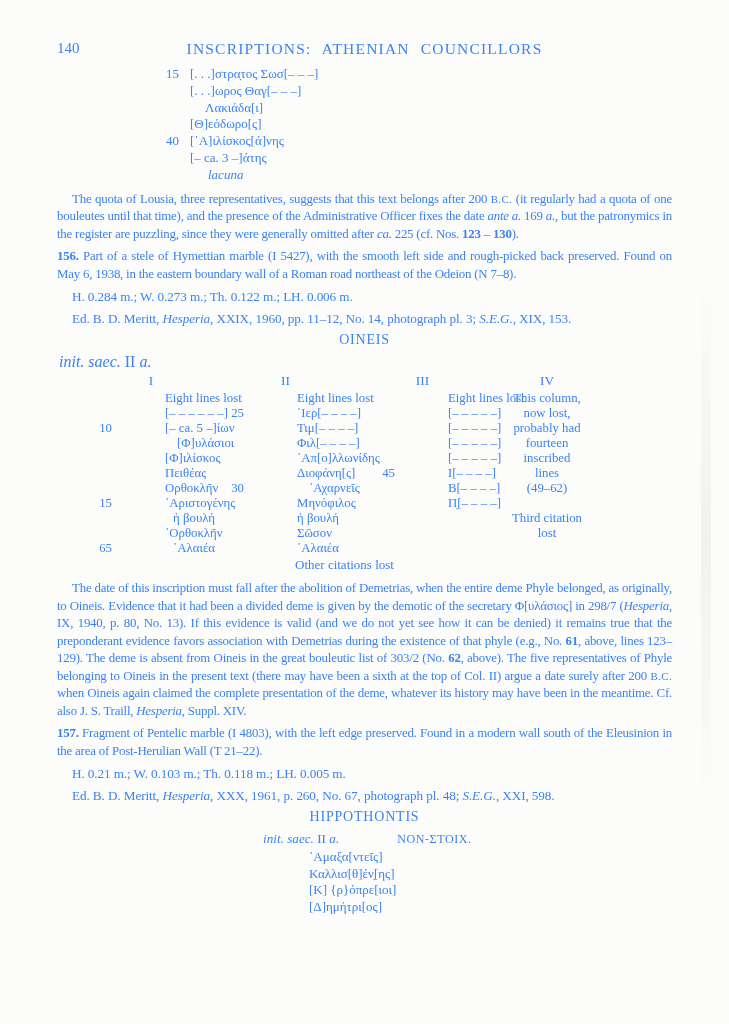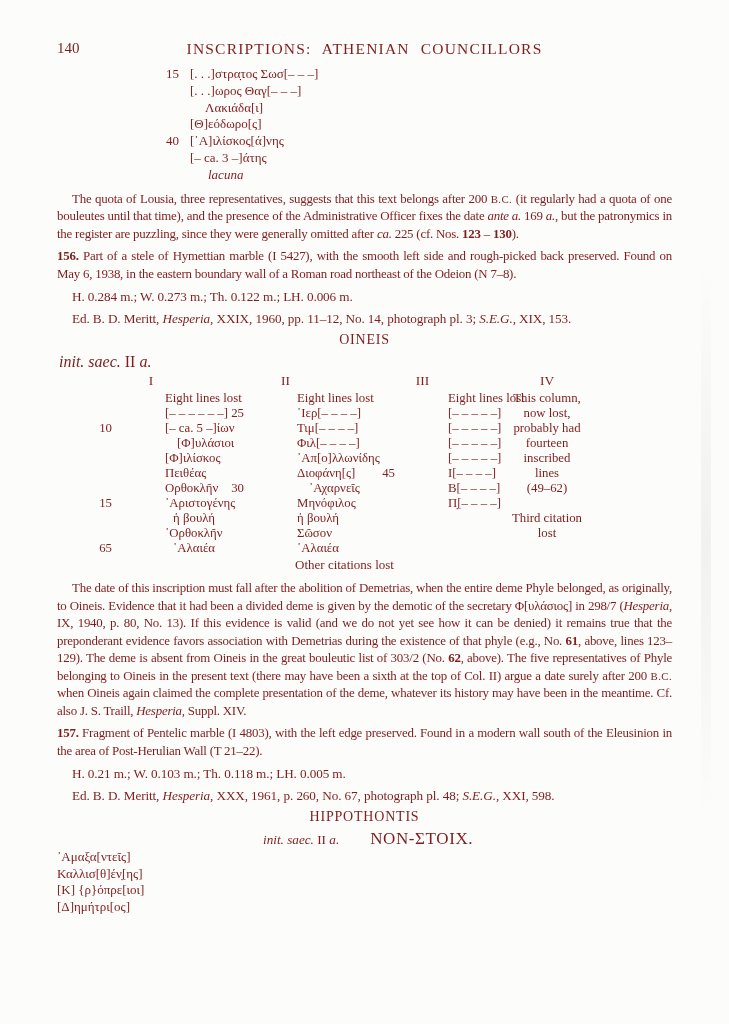--- a/index.html
+++ b/index.html
@@ -1,21 +1,21 @@
 <!DOCTYPE html>
 <html><head>
 <meta charset="utf-8">
 <style>
   html,body{margin:0;padding:0;background:#dedede;}
   .page{
     position:relative;
     width:729px;height:1024px;
     margin:0 auto;
     background:#fcfcfa;
-    color:#7f1d1d;
+    color:#3b82f6;
     font-family:"Liberation Serif","DejaVu Serif",serif;
     box-sizing:border-box;
     padding:40px 57px 0 57px;
     overflow:hidden;
   }
   .scan-smudge{
     position:absolute;right:18px;top:260px;width:10px;height:560px;
     background:linear-gradient(to bottom,rgba(0,0,0,0),rgba(0,0,0,0.045),rgba(0,0,0,0));
     pointer-events:none;
   }
@@ -64,22 +64,22 @@
   .cell.c3{width:105px;margin-left:18px;}
   .cell.c4{width:110px;margin-left:17px;display:block;text-align:center;}
   .gut{width:25px;text-align:right;padding-right:8px;flex:none;}
   .ct{flex:1;white-space:pre;}
   .ct.indent{padding-left:12px;}
   .ct.cite{text-align:right;}
   .cell.c2 .ct.cite{padding-right:22px;}
   .ofoot{text-align:center;width:515px;line-height:16px;margin-top:1px;font-size:13px;}
   
   .hippo-note-row{margin-left:206px;font-size:13.2px;line-height:17px;margin-top:2px;margin-bottom:1px;}
-  .stoich{margin-left:31px;letter-spacing:0.6px;font-size:17px;}
-  .frag-bottom{font-size:13px;line-height:16.6px;}
+  .stoich{margin-left:58px;letter-spacing:0.6px;font-size:12px;}
+  .frag-bottom{margin-left:252px;font-size:13px;line-height:16.6px;}
 </style>
 </head>
 <body>
 
 <div class="page">
   <div class="scan-smudge"></div>
 
   <div class="page-header">
     <span class="page-num">140</span>
     <h1 class="page-title">INSCRIPTIONS: ATHENIAN COUNCILLORS</h1>

